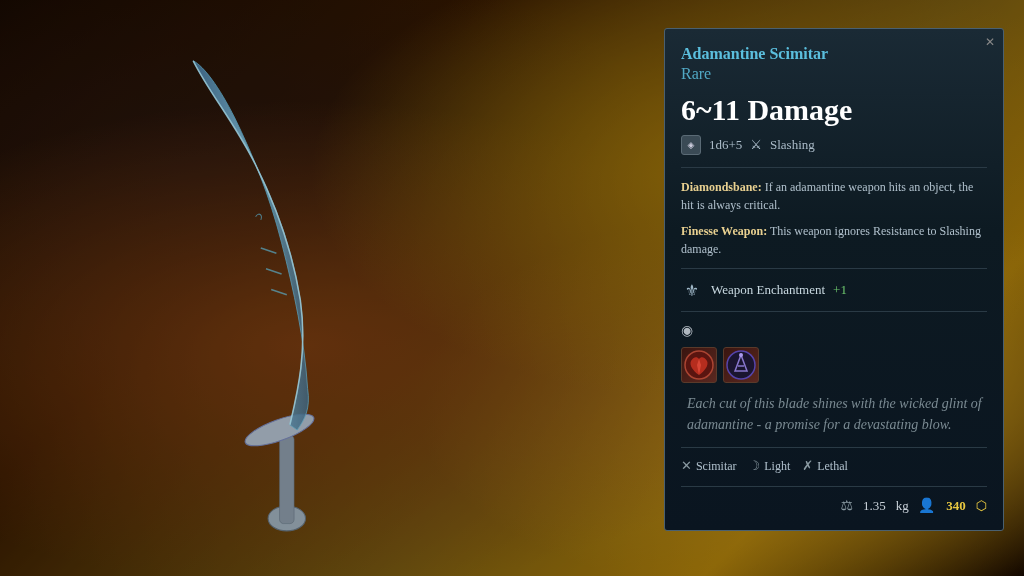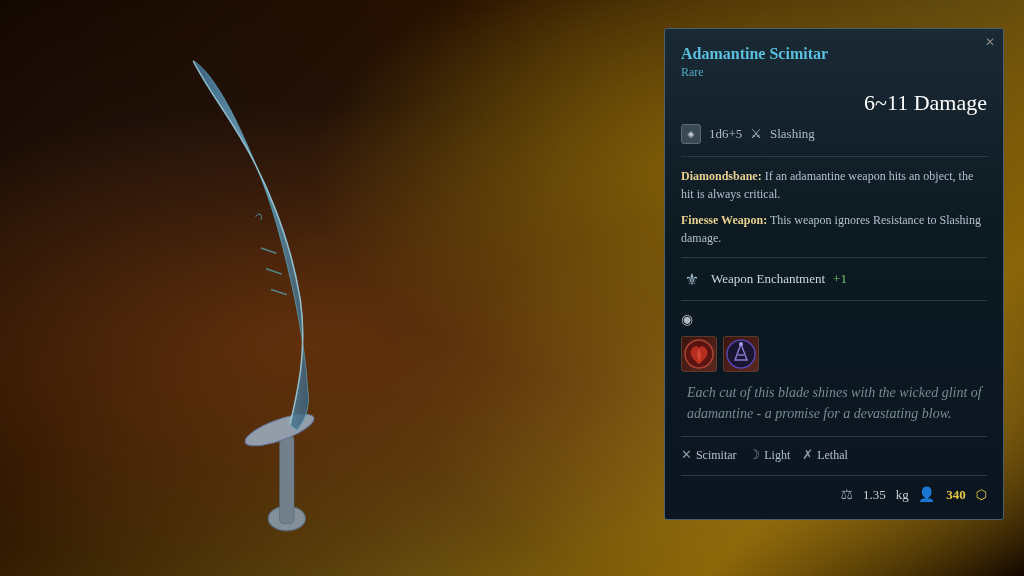--- a/index.html
+++ b/index.html
@@ -70,32 +70,31 @@
     .item-name {
       color: #5bbfde;
       font-size: 16px;
       font-weight: bold;
       font-family: 'Georgia', serif;
       margin-bottom: 2px;
     }
 
     .item-rarity {
       color: #5bbfde;
-      font-size: 12px;
+      font-size: 16px;
       margin-bottom: 10px;
       opacity: 0.85;
     }
 
     .damage-value {
       color: #ffffff;
-      font-size: 22px;
-      font-weight: normal;
+      font-size: 30px;
+      font-weight: bold;
       font-family: 'Georgia', serif;
       margin-bottom: 8px;
-      text-align: right;
     }
 
     .dice-row {
       display: flex;
       align-items: center;
       gap: 8px;
       margin-bottom: 12px;
       font-size: 13px;
       color: #aabbc8;
     }

